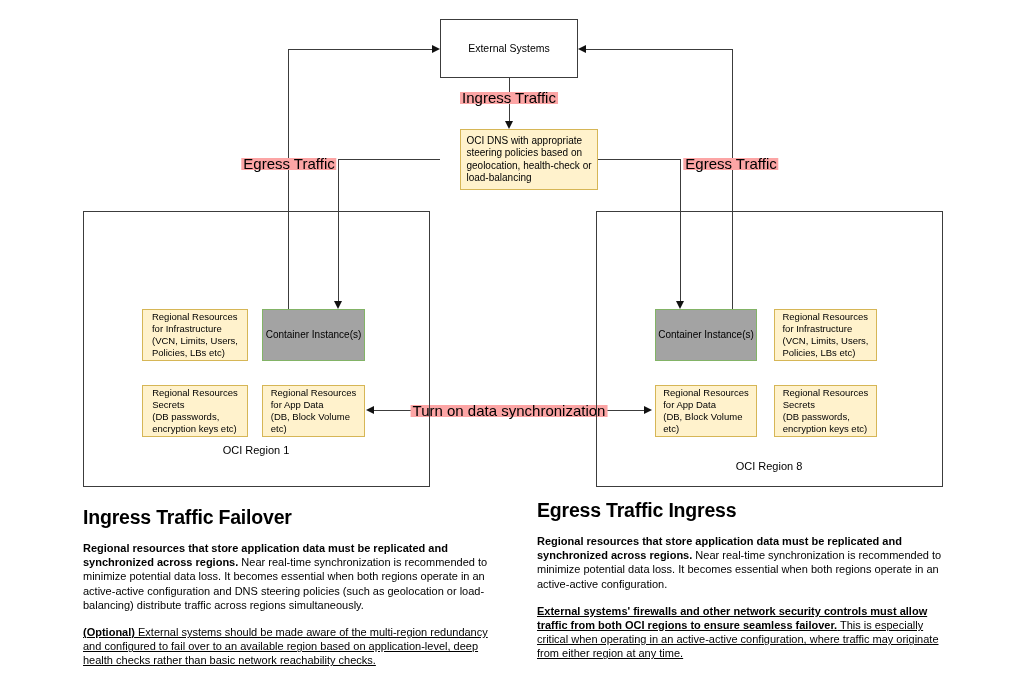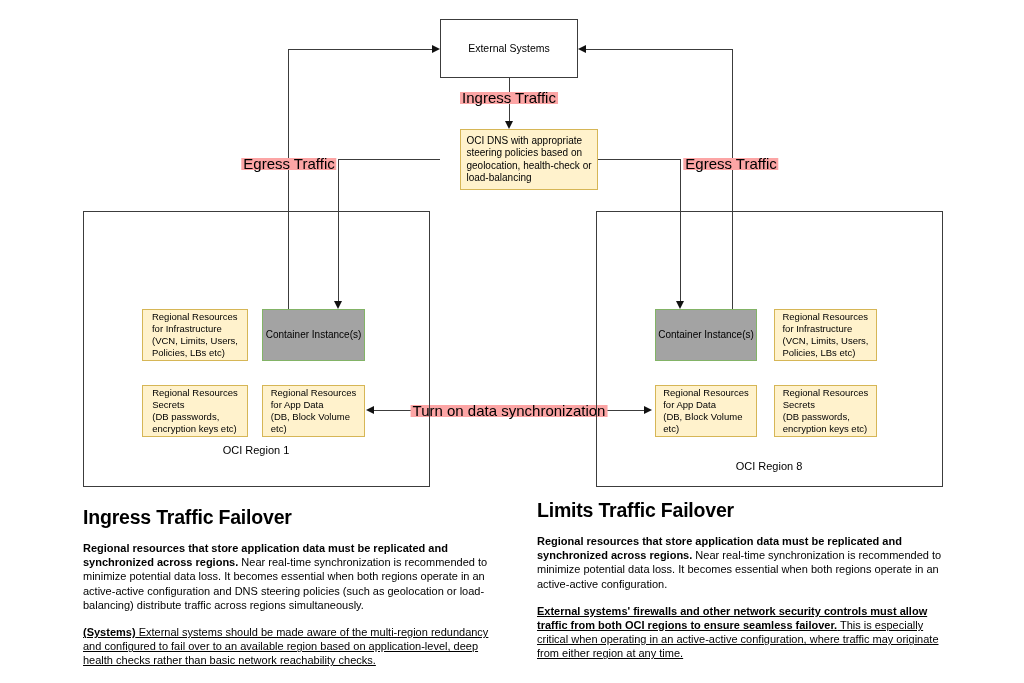--- a/index.html
+++ b/index.html
@@ -113,22 +113,22 @@
 (DB, Block Volume
 etc)</div>
   <div class="box yellow" style="left:774px;top:385px;width:103px;height:52px;font-size:9.5px;line-height:12px;">Regional Resources
 Secrets
 (DB passwords,
 encryption keys etc)</div>
 
   <div class="section" style="left:83px;top:506px;">
     <h2>Ingress Traffic Failover</h2>
     <p><span class="b">Regional resources that store application data must be replicated and synchronized across regions.</span><span> Near real-time synchronization is recommended to minimize potential data loss. It becomes essential when both regions operate in an active-active configuration and DNS steering policies (such as geolocation or load-balancing) distribute traffic across regions simultaneously.</span></p>
-    <p><span class="b">(Systems)</span><span> External systems should be made aware of the multi-region redundancy and configured to fail over to an available region based on application-level, deep health checks rather than basic network reachability checks.</span></p>
+    <p><span class="b">(Optional)</span><span> External systems should be made aware of the multi-region redundancy and configured to fail over to an available region based on application-level, deep health checks rather than basic network reachability checks.</span></p>
   </div>
 
   <div class="section" style="left:537px;top:499px;">
-    <h2>Limits Traffic Failover</h2>
+    <h2>Egress Traffic Ingress</h2>
     <p><span class="b">Regional resources that store application data must be replicated and synchronized across regions.</span><span> Near real-time synchronization is recommended to minimize potential data loss. It becomes essential when both regions operate in an active-active configuration.</span></p>
     <p><span class="b">External systems' firewalls and other network security controls must allow traffic from both OCI regions to ensure seamless failover.</span><span> This is especially critical when operating in an active-active configuration, where traffic may originate from either region at any time.</span></p>
   </div>
 
 </div>
 
 </body></html>

